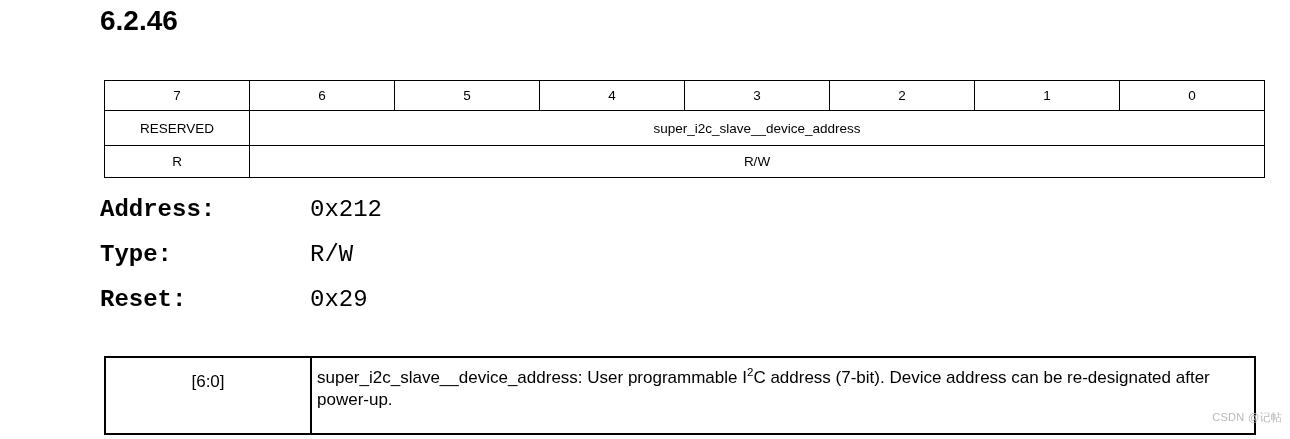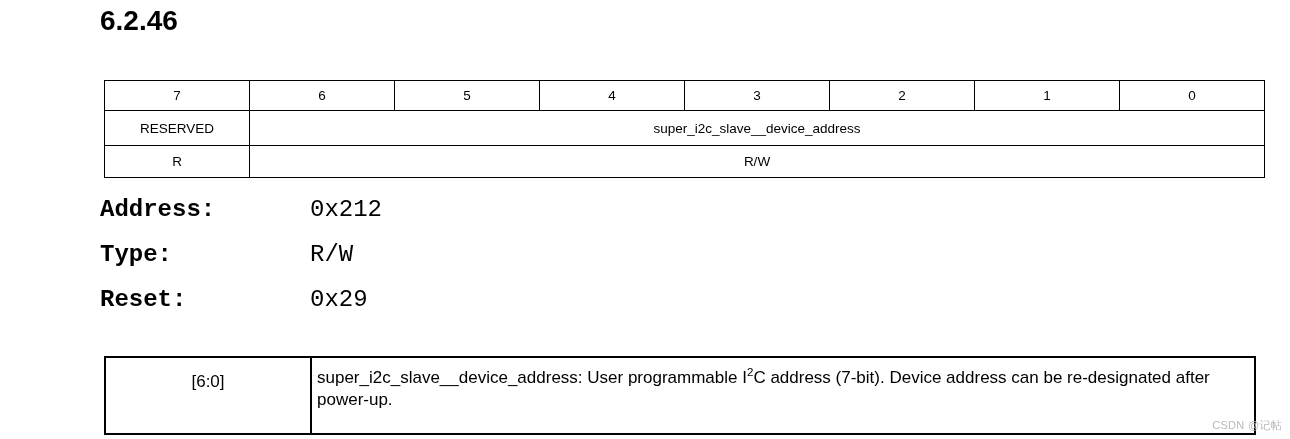--- a/index.html
+++ b/index.html
@@ -112,21 +112,21 @@
   .desc-text sup {
     font-size: 0.68em;
     vertical-align: super;
     line-height: 0;
   }
 
   
   .watermark {
     position: absolute;
     right: 8px;
-    bottom: 6px;
+    bottom: 14px;
     font-size: 11px;
     color: #b9b9b9;
     letter-spacing: 0.3px;
     white-space: nowrap;
   }
 </style>
 </head>
 <body>
 
 <div class="section-heading">

